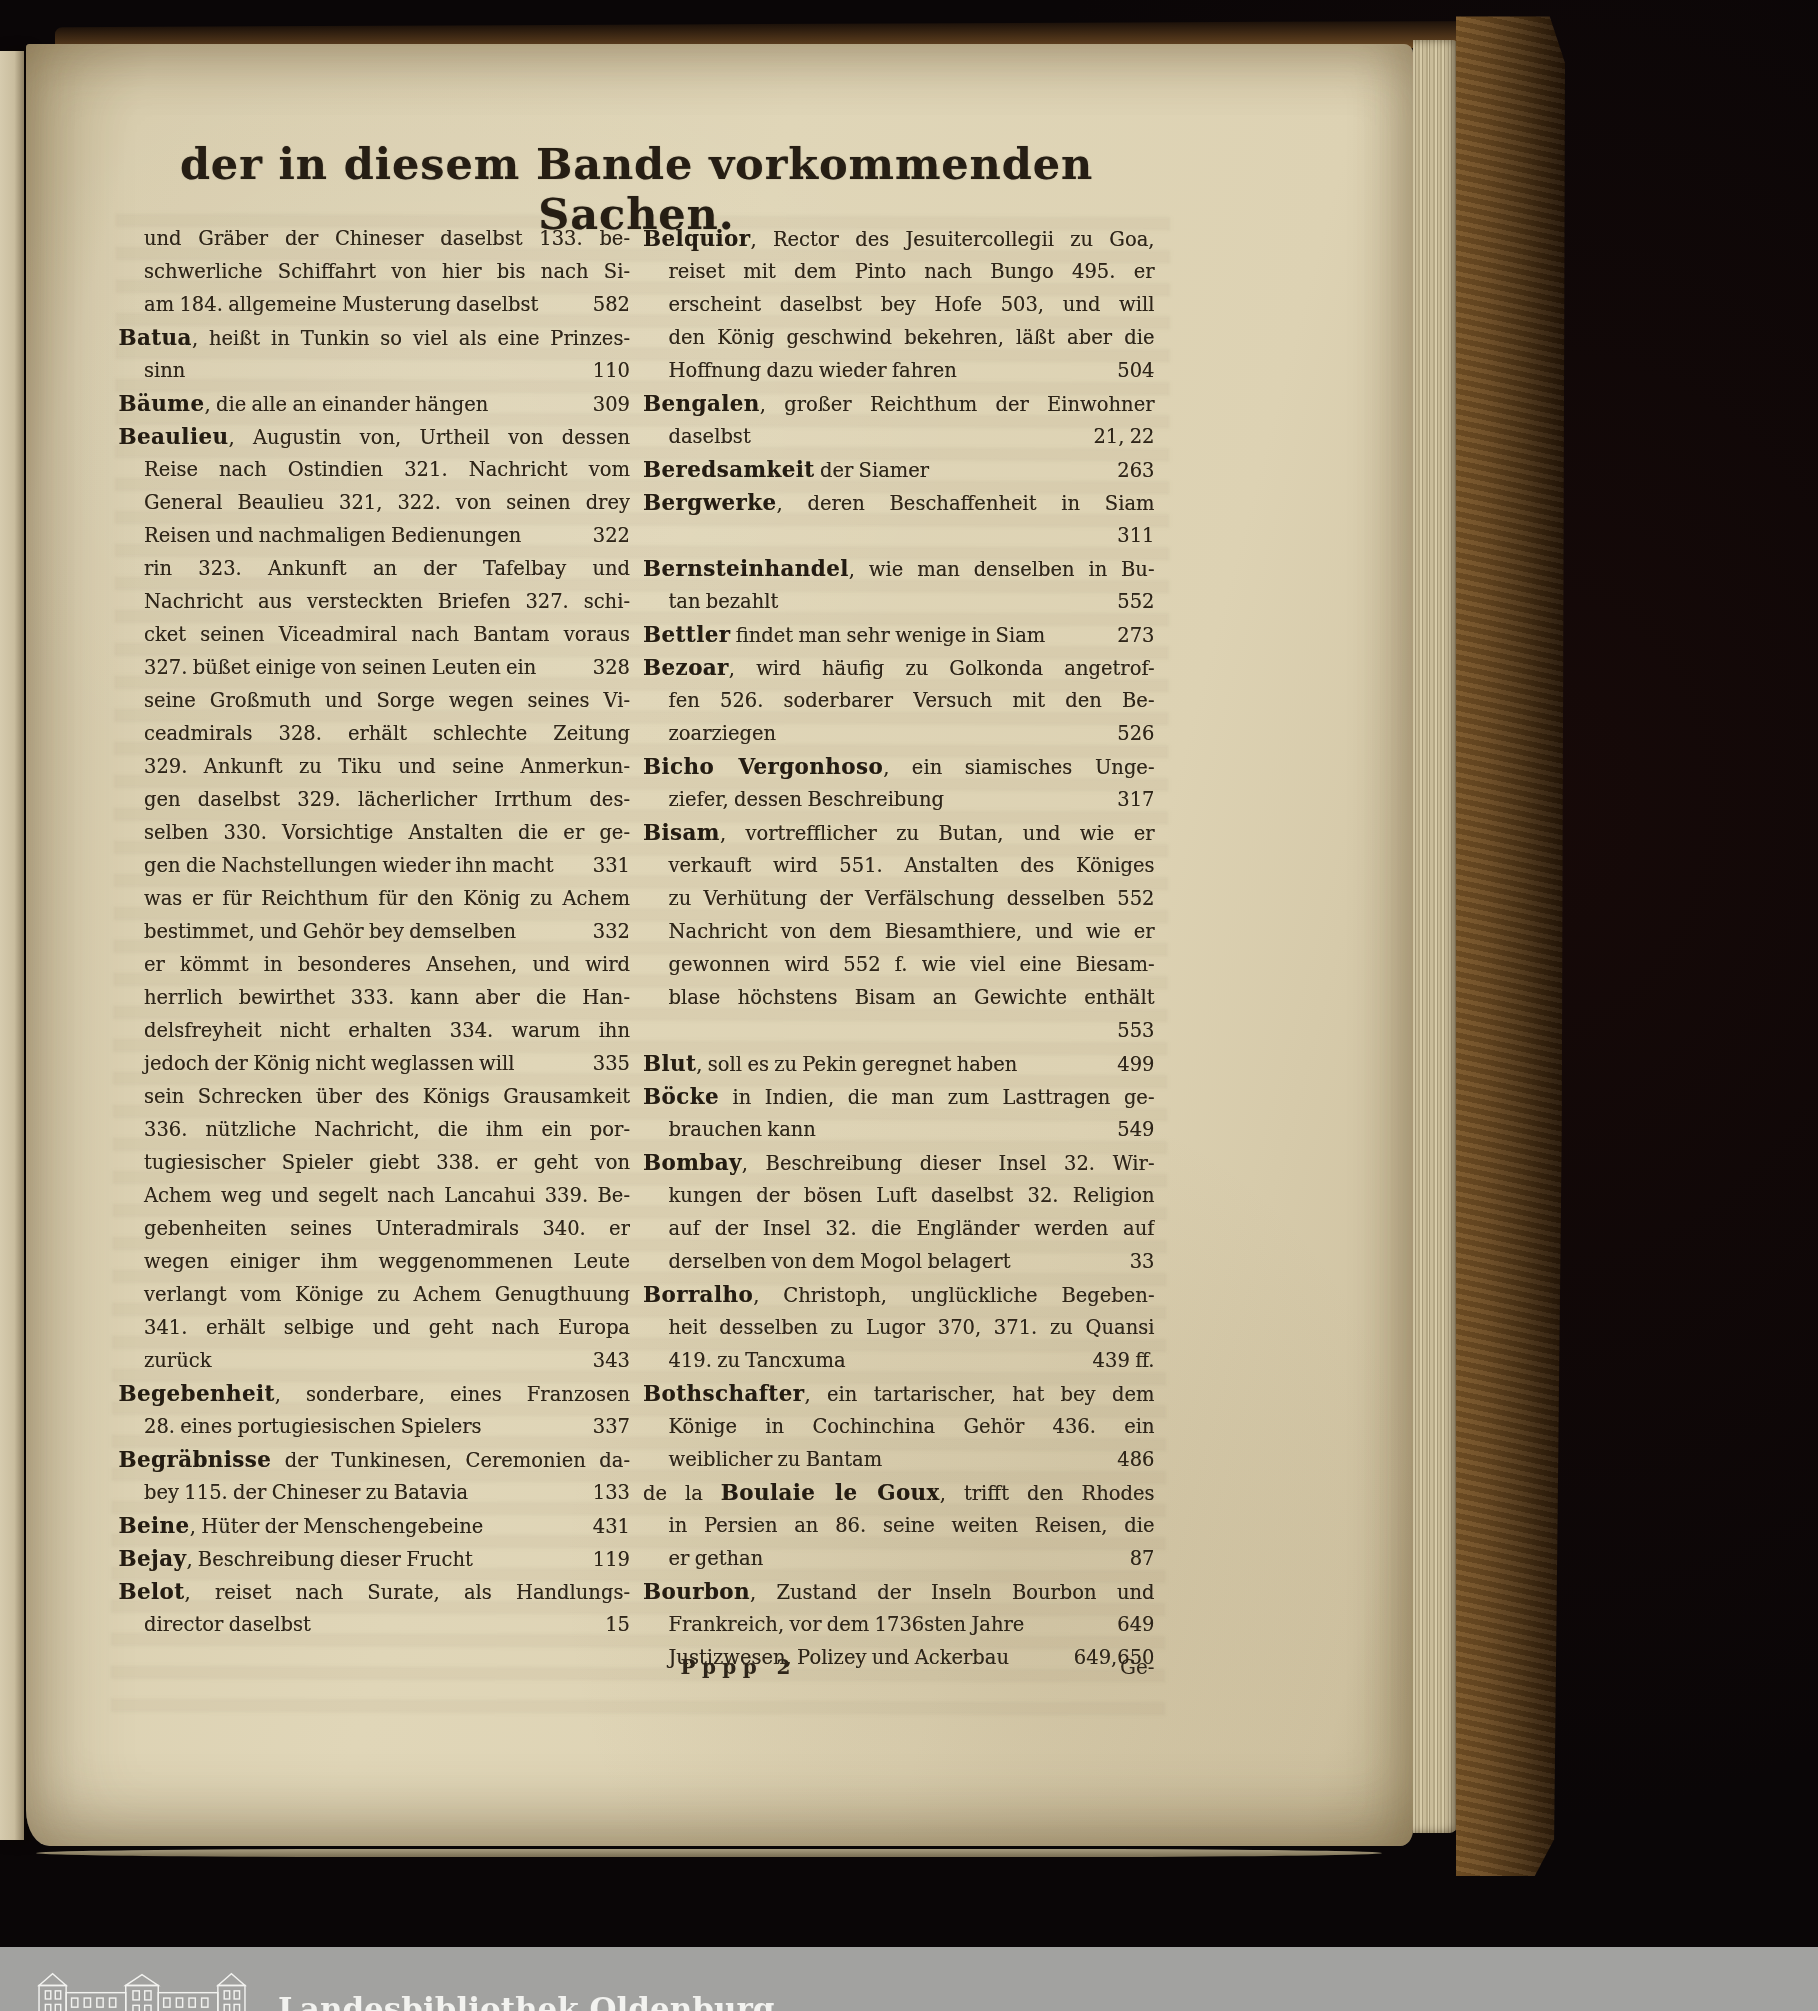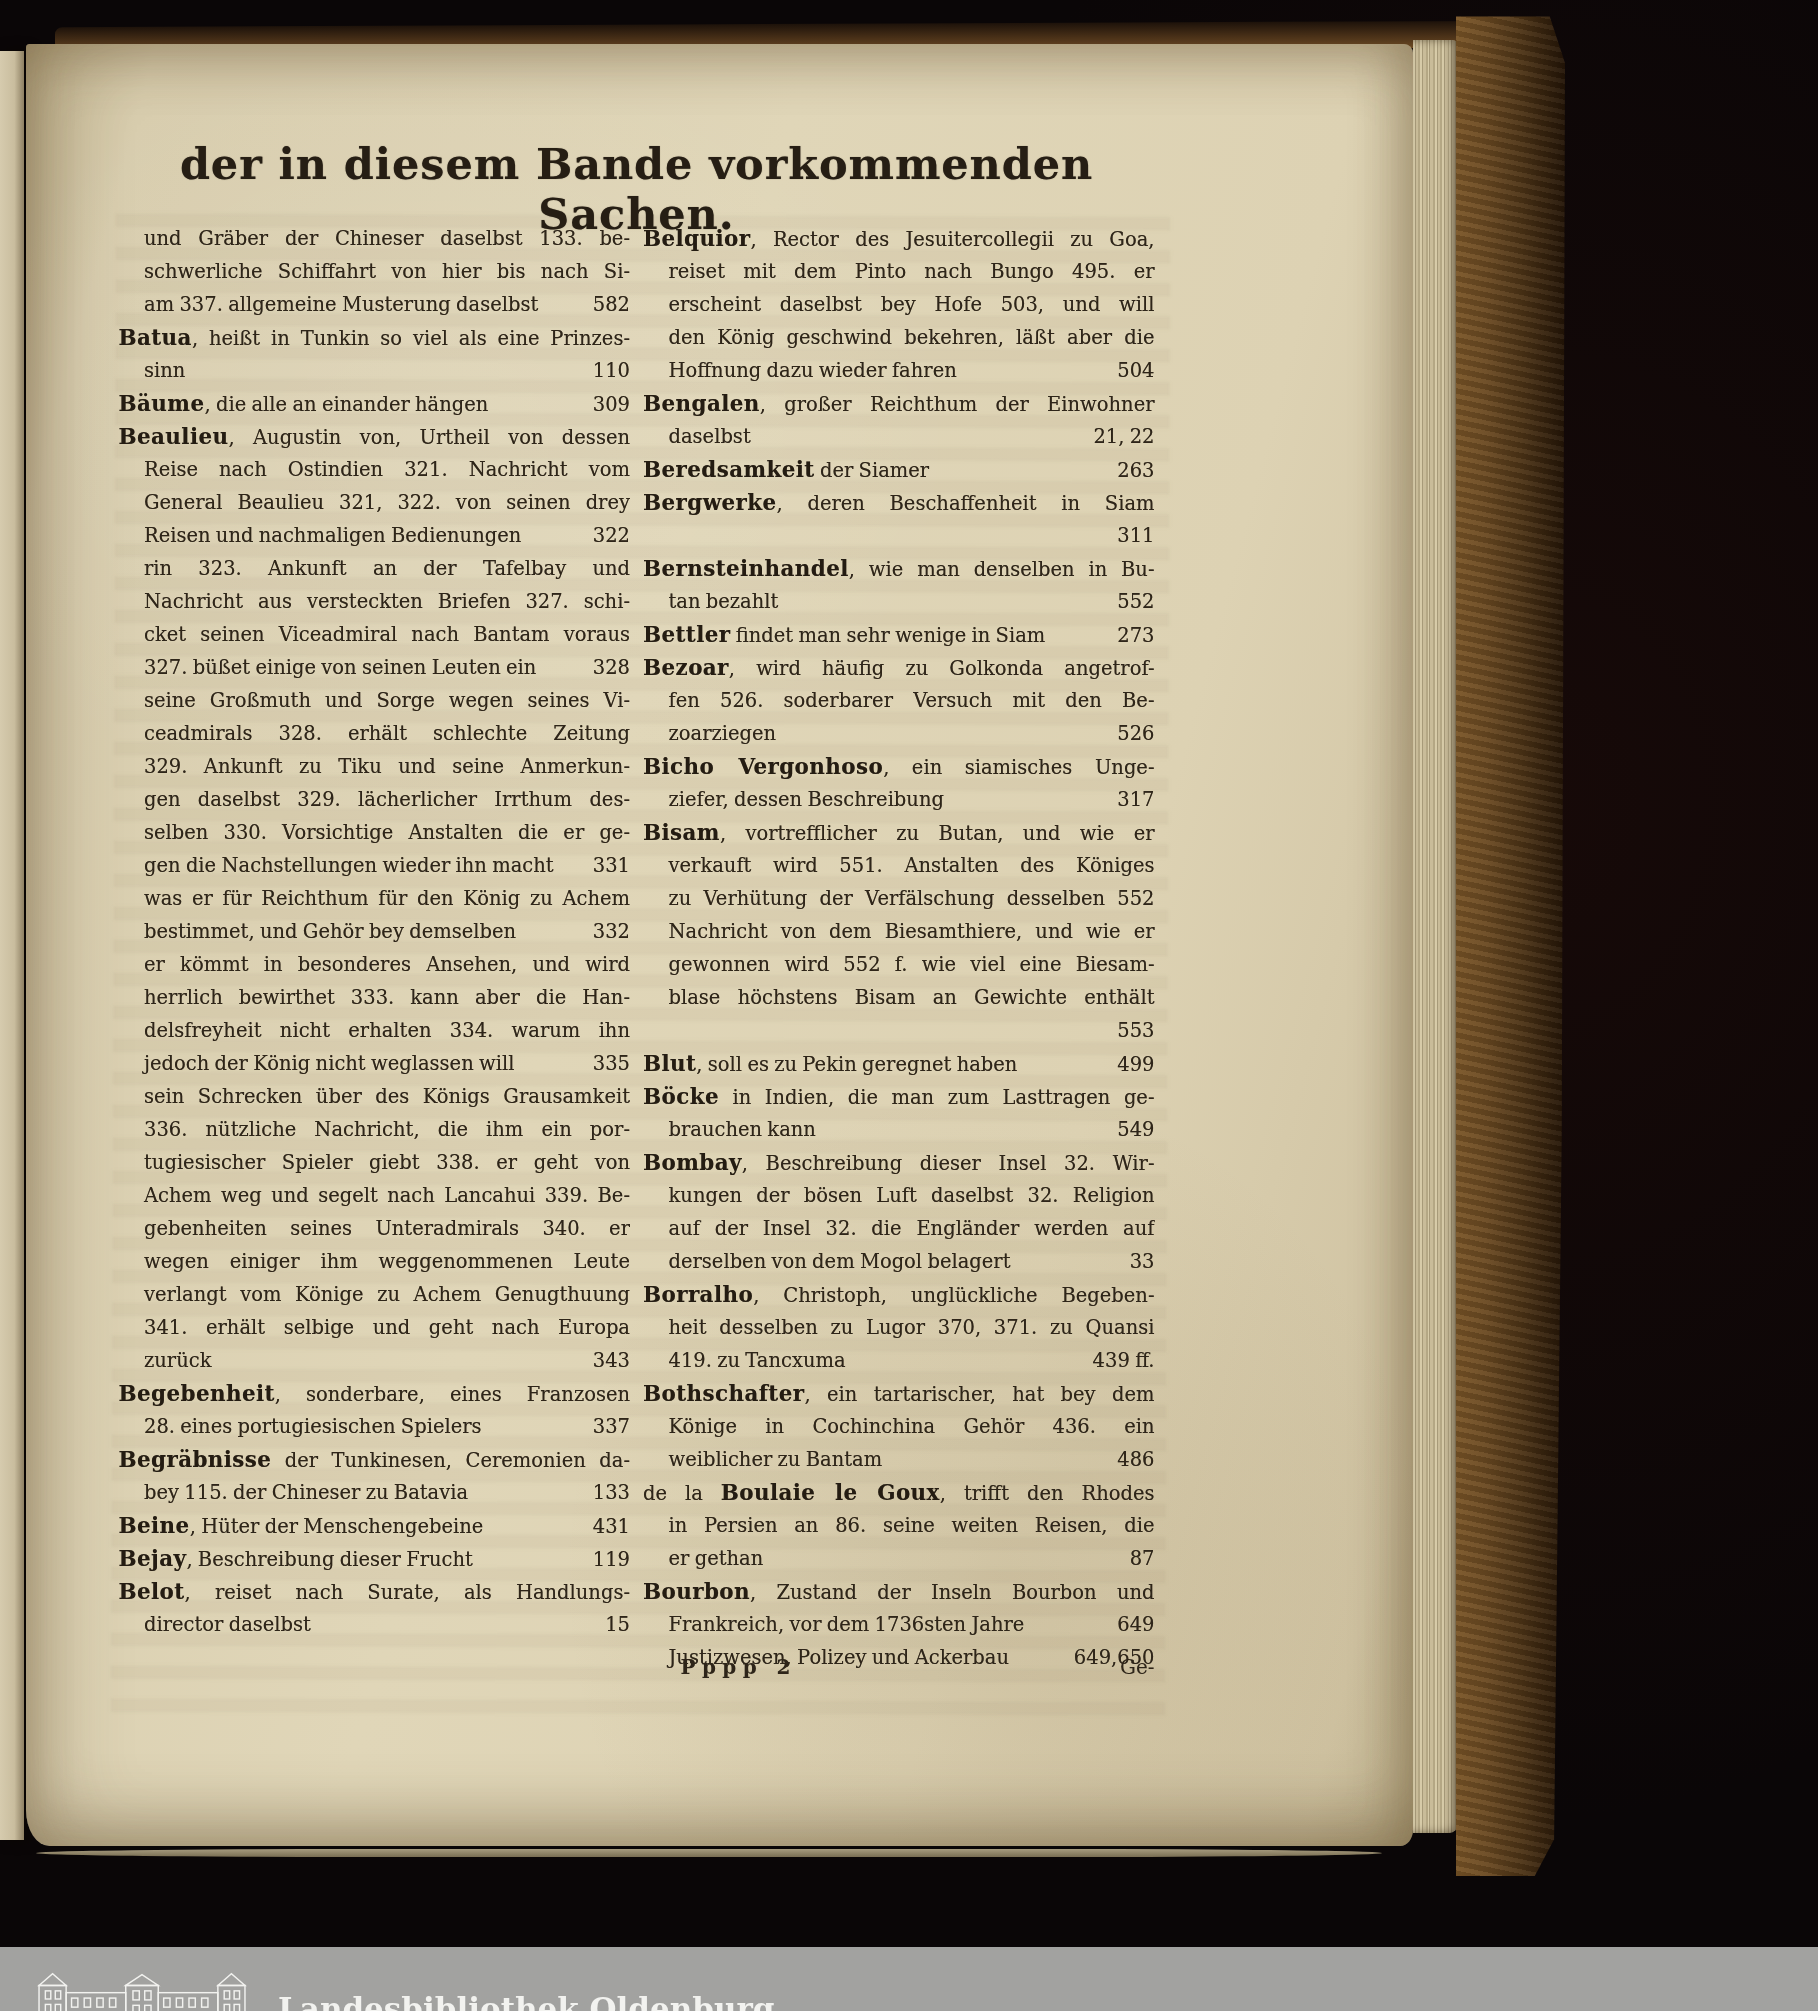--- a/index.html
+++ b/index.html
@@ -134,21 +134,21 @@
 
     <div class="columns">
       <div class="col" id="col-left">
           <div class="line ind full">
             <span class="content"><span class="t">und Gräber der Chineser daselbst 133. be-</span></span>
           </div>
           <div class="line ind full">
             <span class="content"><span class="t">schwerliche Schiffahrt von hier bis nach Si-</span></span>
           </div>
           <div class="line ind">
-            <span class="content"><span class="t">am 337. allgemeine Musterung daselbst</span></span>
+            <span class="content"><span class="t">am 184. allgemeine Musterung daselbst</span></span>
             <span class="num">582</span>
           </div>
           <div class="line full">
             <span class="content"><span class="hw">Batua</span><span class="t">, heißt in Tunkin so viel als eine Prinzes-</span></span>
           </div>
           <div class="line ind">
             <span class="content"><span class="t">sinn</span></span>
             <span class="num">110</span>
           </div>
           <div class="line">

